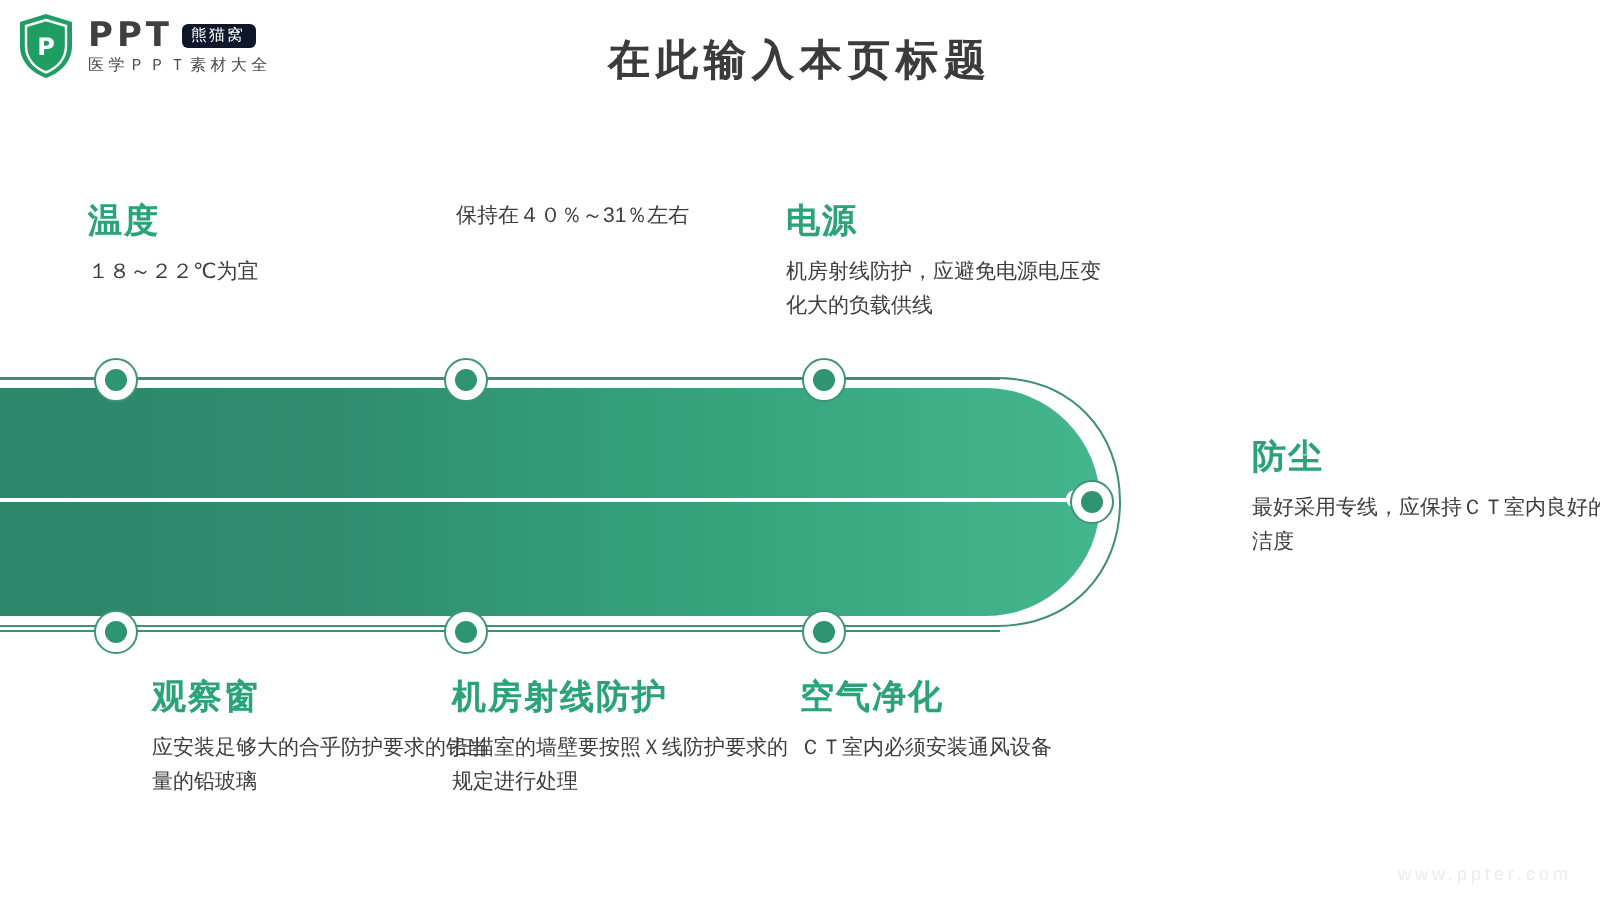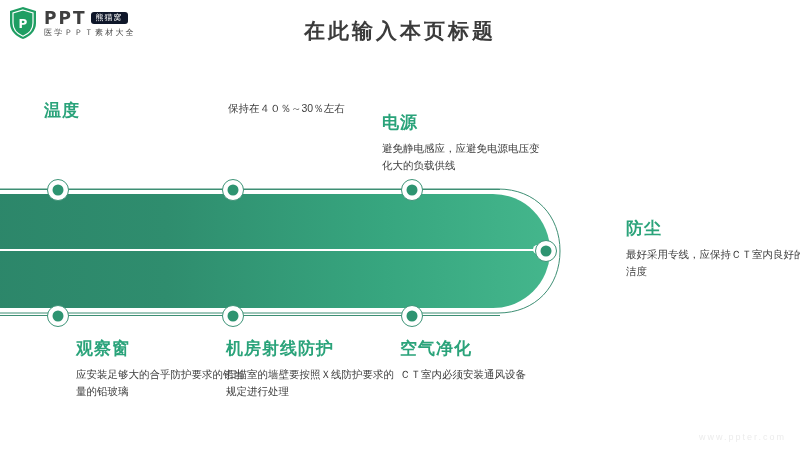--- a/index.html
+++ b/index.html
@@ -178,21 +178,21 @@
   }
   .callout .ct-body {
     color: #3d3d3d;
     font-size: 10.5px;
     line-height: 1.55;
     margin: 0;
   }
 
   .co-temp     { left: 44px;  top: 100px; width: 165px; }
   .co-humid    { left: 228px; top: 100px; width: 165px; }
-  .co-power    { left: 382px; top: 100px; width: 165px; margin-top: 12px; }
+  .co-power    { left: 393px; top: 100px; width: 165px; }
   .co-dust     { left: 626px; top: 218px; width: 190px; }
   .co-window   { left: 42px;  top: 338px; width: 170px; margin-left: 34px; }
   .co-shield   { left: 226px; top: 338px; width: 172px; }
   .co-air      { left: 400px; top: 338px; width: 200px; }
 
   
   .watermark {
     position: absolute;
     right: 14px;
     bottom: 8px;
@@ -240,29 +240,30 @@
   <div class="node" style="left:47px;  top:179px;"></div>
   <div class="node" style="left:222px; top:179px;"></div>
   <div class="node" style="left:401px; top:179px;"></div>
   <div class="node" style="left:535px; top:240px;"></div>
   <div class="node" style="left:47px;  top:305px;"></div>
   <div class="node" style="left:222px; top:305px;"></div>
   <div class="node" style="left:401px; top:305px;"></div>
 
   <div class="callout co-temp">
     <p class="ct-title">温度</p>
+    <p class="ct-body">１８～２２℃为宜</p>
   </div>
 
   <div class="callout co-humid">
-    <p class="ct-body">保持在４０％～30％左右</p>
+    <p class="ct-body">保持在４０％～31％左右</p>
   </div>
 
   <div class="callout co-power">
     <p class="ct-title">电源</p>
-    <p class="ct-body">避免静电感应，应避免电源电压变化大的负载供线</p>
+    <p class="ct-body">机房射线防护，应避免电源电压变化大的负载供线</p>
   </div>
 
   <div class="callout co-dust">
     <p class="ct-title">防尘</p>
     <p class="ct-body">最好采用专线，应保持ＣＴ室内良好的清洁度</p>
   </div>
 
   <div class="callout co-window">
     <p class="ct-title">观察窗</p>
     <p class="ct-body">应安装足够大的合乎防护要求的铅当量的铅玻璃</p>

